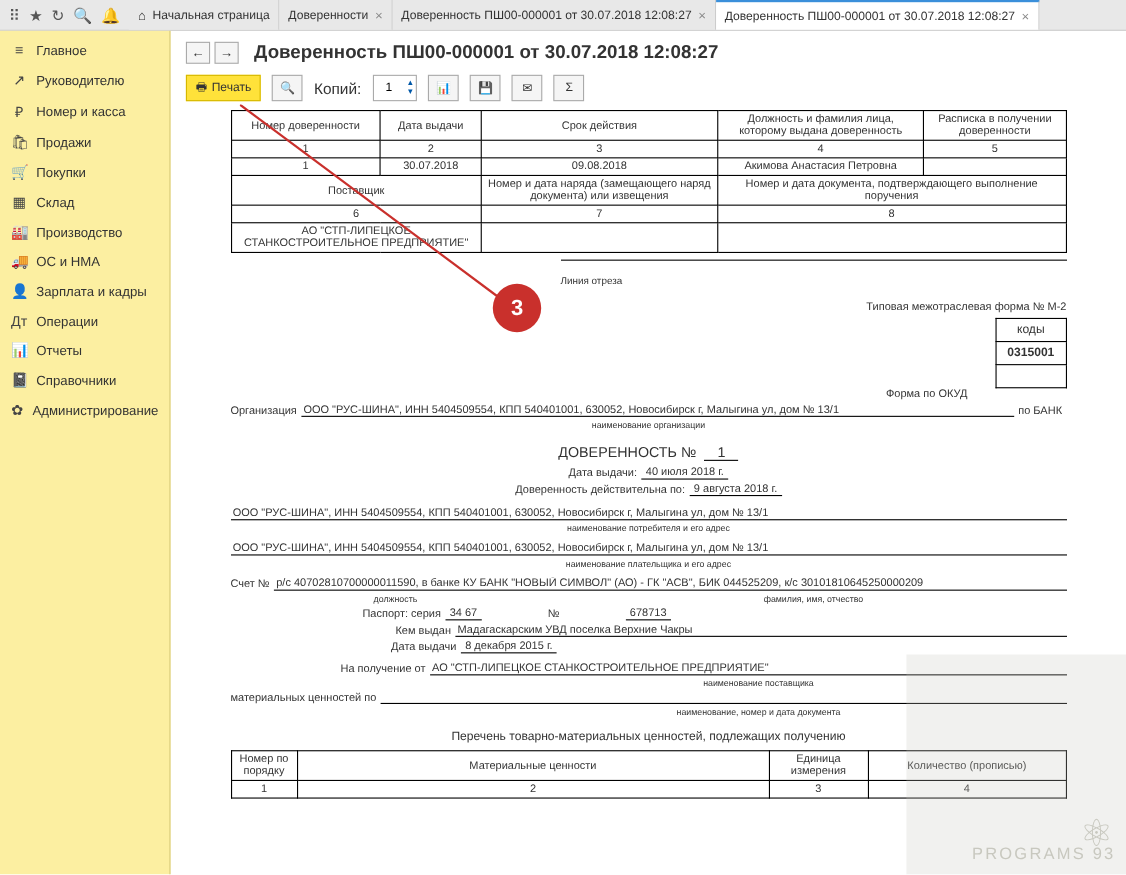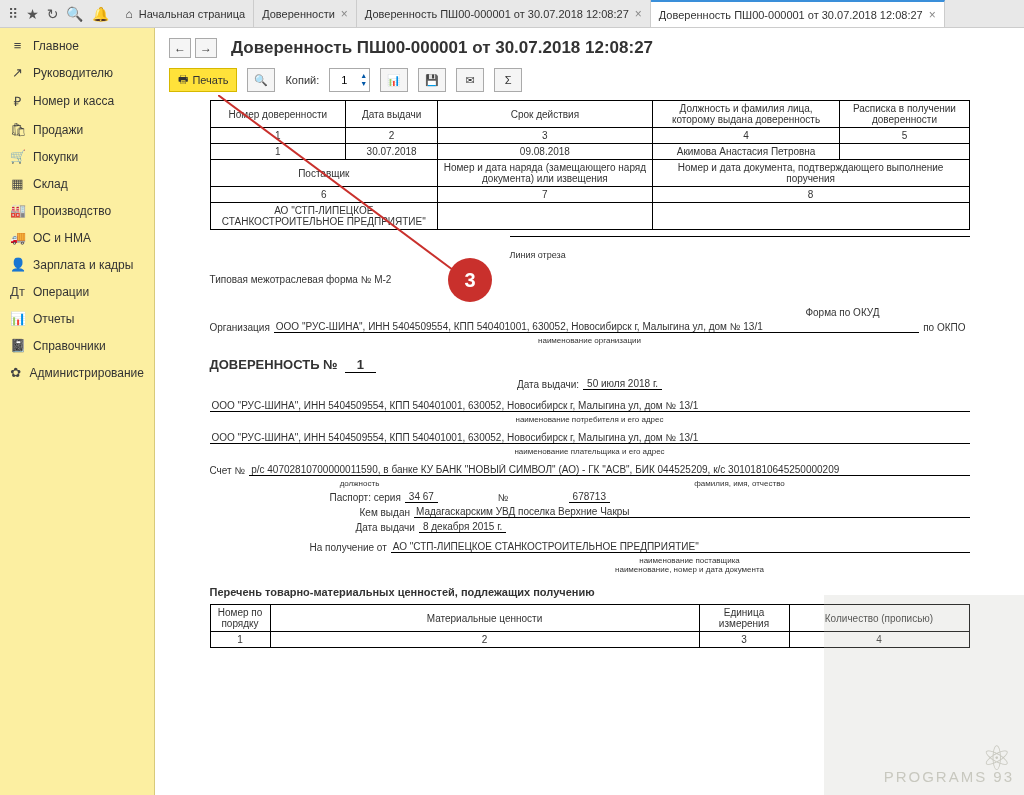--- a/index.html
+++ b/index.html
@@ -17,39 +17,39 @@
 .side-item{display:flex;align-items:center;gap:8px;padding:6px 10px;font-size:12px;color:#333;cursor:pointer}
 .side-item .ic{font-size:13px;width:15px;text-align:center;color:#444}
 .main{flex:1;display:flex;flex-direction:column;overflow:hidden}
 .header-row{display:flex;align-items:center;gap:14px;padding:10px 14px 6px 14px}
 .nav-btn{width:22px;height:20px;border:1px solid #aaa;background:#f5f5f5;display:flex;align-items:center;justify-content:center;font-size:12px;cursor:pointer}
 .title{font-size:17px;font-weight:bold}
 .toolbar{display:flex;align-items:center;gap:10px;padding:4px 14px 8px 14px}
 .btn{height:24px;padding:0 8px;border:1px solid #aaa;background:#f5f5f5;display:flex;align-items:center;gap:4px;cursor:pointer;font-size:11px}
 .btn.print{background:#ffe23a;border-color:#d6b800}
 .btn.icon-only{width:28px;justify-content:center;padding:0}
-.copies-label{font-size:11px}
+.copies-label{font-size:14px}
 .spinner{display:flex;align-items:center;border:1px solid #aaa;height:24px;background:#fff}
 .spinner input{width:28px;border:none;text-align:center;font-size:11px;outline:none}
 .spinner .arrows{display:flex;flex-direction:column;font-size:7px;line-height:8px;padding:0 2px;color:#0058a8}
 .doc-area{flex:1;overflow:auto;padding:0 14px 14px 14px}
 table.grid{border-collapse:collapse;width:760px;margin:0 auto}
 table.grid td,table.grid th{border:1px solid #000;padding:2px 4px;font-size:10px;text-align:center;vertical-align:middle}
 .small{font-size:9px}
 .form{width:760px;margin:6px auto 0;font-size:10px}
-.form .right{}
+.form .right{text-align:right}
 .codes-box{float:right;margin-top:4px}
 .codes-box table{border-collapse:collapse}
 .codes-box td{border:1px solid #000;padding:4px 10px;font-size:11px;text-align:center}
 .form-row{display:flex;align-items:flex-end;margin:3px 0;clear:both}
 .form-row .lbl{white-space:nowrap;padding-right:4px}
 .form-row .val{border-bottom:1px solid #000;flex:1;padding:0 2px;white-space:nowrap;overflow:hidden}
 .form-row .fixed{border-bottom:1px solid #000;padding:0 4px}
 .sub{font-size:8px;text-align:center;color:#333}
-.h1{font-weight:bold;font-size:13px;text-align:left;margin:12px 0 6px}
+.h1{font-weight:normal;font-size:13px;text-align:center;margin:12px 0 6px}
 .cut-line{border-top:1px solid #000;font-size:9px;padding-top:13px}
 .callout{position:absolute;left:448px;top:258px;width:44px;height:44px;border-radius:50%;background:#c9302c;color:#fff;font-size:20px;font-weight:bold;display:flex;align-items:center;justify-content:center;z-index:10}
 .arrow-line{position:absolute;left:218px;top:95px;width:260px;height:200px;z-index:9;pointer-events:none}
 .watermark{position:absolute;right:10px;bottom:10px;text-align:right;color:#c8c8bf;font-size:15px;letter-spacing:2px;z-index:5}
 .watermark .logo{font-size:34px;line-height:20px}
 .overlay{position:absolute;right:0;bottom:0;width:200px;height:200px;background:rgba(200,200,190,0.25);z-index:4}
 </style>
 </head>
 <body>
 
@@ -204,35 +204,54 @@
               <td colspan="2">АО "СТП-ЛИПЕЦКОЕ СТАНКОСТРОИТЕЛЬНОЕ ПРЕДПРИЯТИЕ"</td>
               <td></td>
               <td colspan="2"></td>
             </tr>
       </tbody>
         </table>
 
       <div class="form">
         <div class="cut-line" style="margin-left:300px">Линия отреза</div>
         <div class="right" style="margin-top:14px">Типовая межотраслевая форма № М-2</div>
+        <div class="codes-box">
+          <table>
+              <tbody>
+                <tr>
+                  <td>коды</td>
+                </tr>
+                <tr>
+                  <td style="font-weight:bold">0315001</td>
+                </tr>
+                <tr>
+                  <td>&nbsp;</td>
+                </tr>
+              </tbody>
+            </table>
+        </div>
         <div class="form-row" style="margin-top:22px;justify-content:flex-end;padding-right:90px">
             <span>Форма по ОКУД</span>
           </div>
         <div class="form-row">
             <span class="lbl">Организация</span>
             <span class="val">ООО "РУС-ШИНА", ИНН 5404509554, КПП 540401001, 630052, Новосибирск г, Малыгина ул, дом № 13/1</span>
-            <span class="lbl" style="padding-left:4px">по ОКПО</span>
+            <span class="lbl" style="padding-left:4px">по БАНК</span>
           </div>
         <div class="sub">наименование организации</div>
 
         <div class="h1"><span>ДОВЕРЕННОСТЬ №</span>&nbsp;&nbsp;<span style="border-bottom:1px solid #000;padding:0 12px">1</span></div>
 
         <div class="form-row" style="justify-content:center">
             <span class="lbl">Дата выдачи:</span>
-            <span class="fixed">50 июля 2018 г.</span>
+            <span class="fixed">40 июля 2018 г.</span>
+          </div>
+        <div class="form-row" style="justify-content:center">
+            <span class="lbl">Доверенность действительна по:</span>
+            <span class="fixed">9 августа 2018 г.</span>
           </div>
 
         <div class="form-row" style="margin-top:10px">
             <span class="val">ООО "РУС-ШИНА", ИНН 5404509554, КПП 540401001, 630052, Новосибирск г, Малыгина ул, дом № 13/1</span>
           </div>
         <div class="sub">наименование потребителя и его адрес</div>
         <div class="form-row" style="margin-top:8px">
             <span class="val">ООО "РУС-ШИНА", ИНН 5404509554, КПП 540401001, 630052, Новосибирск г, Малыгина ул, дом № 13/1</span>
           </div>
         <div class="sub">наименование плательщика и его адрес</div>
@@ -260,20 +279,24 @@
         <div class="form-row">
             <span class="lbl" style="padding-left:146px">Дата выдачи</span>
             <span class="fixed">8 декабря 2015 г.</span>
           </div>
 
         <div class="form-row" style="margin-top:8px">
             <span class="lbl" style="padding-left:100px">На получение от</span>
             <span class="val">АО "СТП-ЛИПЕЦКОЕ СТАНКОСТРОИТЕЛЬНОЕ ПРЕДПРИЯТИЕ"</span>
           </div>
         <div class="sub" style="padding-left:200px">наименование поставщика</div>
+        <div class="form-row">
+            <span class="lbl">материальных ценностей по</span>
+            <span class="val"></span>
+          </div>
         <div class="sub" style="padding-left:200px">наименование, номер и дата документа</div>
 
         <div class="h1" style="font-size:11px">Перечень товарно-материальных ценностей, подлежащих получению</div>
       </div>
 
       <table class="grid">
         <tbody>
             <tr>
               <td style="width:60px">Номер по порядку</td>
               <td>Материальные ценности</td>

